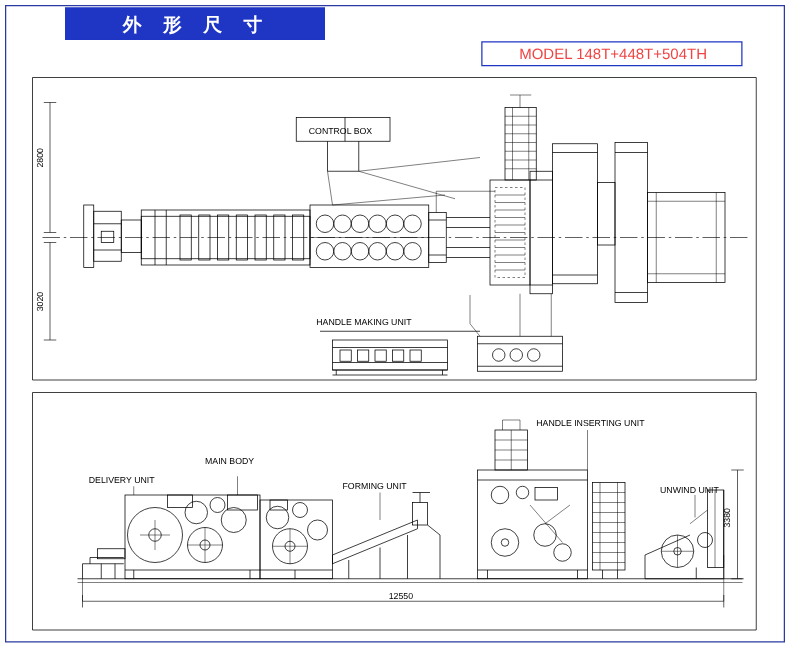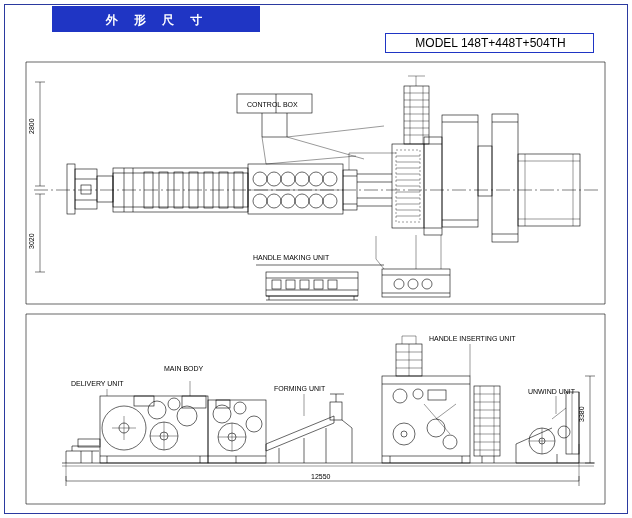--- a/index.html
+++ b/index.html
@@ -1,22 +1,22 @@
 <!DOCTYPE html>
 <html><head>
 <meta charset="utf-8">
 <style>
   html,body{margin:0;padding:0;background:#ffffff;}
   body{width:632px;height:518px;overflow:hidden;font-family:"Liberation Sans",sans-serif;}
   #root{position:relative;width:632px;height:518px;background:#ffffff;}
   .outer-frame{position:absolute;left:4px;top:4px;width:624px;height:510px;border:1px solid #2b3aa0;box-sizing:border-box;}
   .title-box{position:absolute;left:52px;top:6px;width:208px;height:26px;background:#1f35c4;border:1px solid #1f35c4;box-sizing:border-box;}
-  .title-text{position:absolute;left:0;top:0;width:208px;height:26px;line-height:26px;text-align:center;color:#ffffff;font-size:12px;letter-spacing:6px;font-weight:bold;font-family:"DejaVu Sans",sans-serif;}
+  .title-text{position:absolute;left:0;top:0;width:208px;height:26px;line-height:26px;text-align:center;color:#ffffff;font-size:15px;letter-spacing:6px;font-weight:bold;font-family:"DejaVu Sans",sans-serif;}
   .model-box{position:absolute;left:385px;top:33px;width:209px;height:20px;border:1px solid #1f35c4;box-sizing:border-box;background:#ffffff;}
-  .model-text{position:absolute;left:0;top:0;width:209px;height:20px;line-height:19px;text-align:center;color:#000000;font-size:12px;font-family:"Liberation Sans",sans-serif;}
+  .model-text{position:absolute;left:0;top:0;width:209px;height:20px;line-height:19px;text-align:center;color:#ef4444;font-size:12px;font-family:"Liberation Sans",sans-serif;}
   .draw-area{position:absolute;left:4px;top:4px;width:624px;height:510px;}
   svg{display:block;}
   .lbl{font-family:"Liberation Sans",sans-serif;font-size:7px;fill:#000000;}
   .lblv{font-family:"Liberation Sans",sans-serif;font-size:7px;fill:#000000;}
 </style>
 </head>
 <body>
 
 <div id="root">
 

